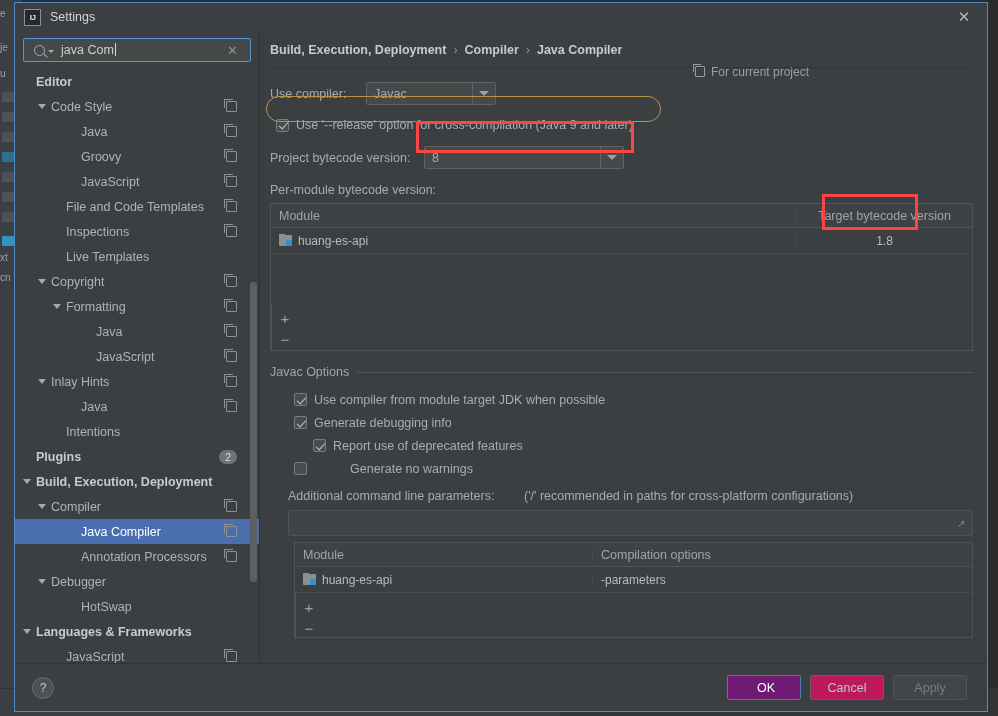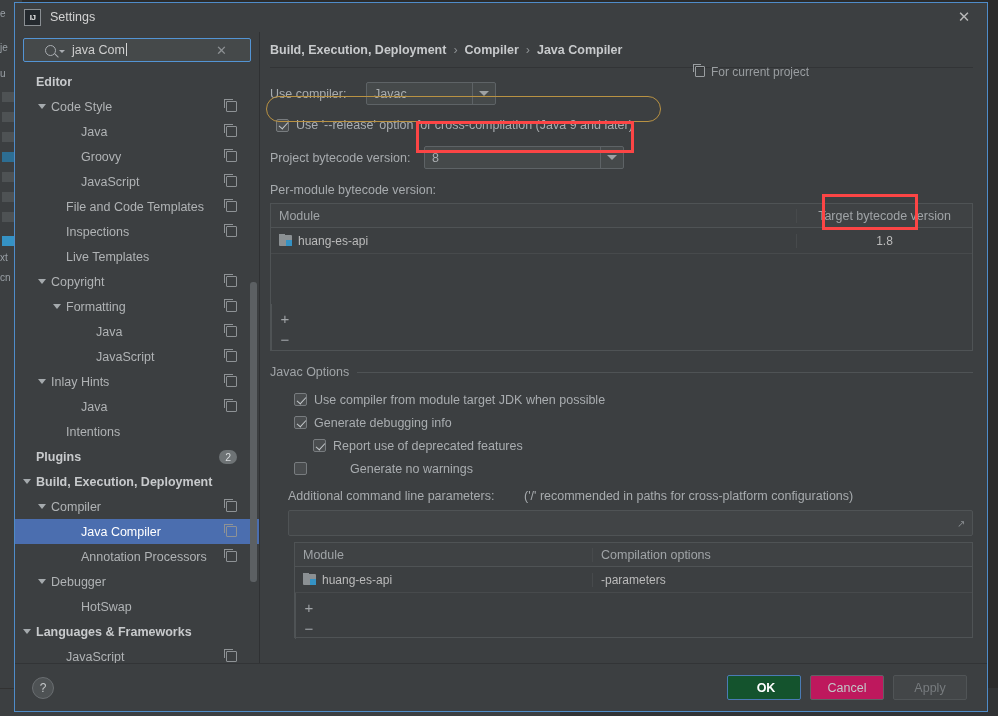--- a/index.html
+++ b/index.html
@@ -62,21 +62,21 @@
     width:245px; flex:0 0 245px;
     background:#3c3f41;
     display:flex; flex-direction:column;
     border-right:1px solid #2f3133;
     position:relative;
   }
   #search-wrap { padding:6px 8px 5px 8px; }
   #search-box {
     height:24px; background:#45494a;
     border:1px solid #5394d4; border-radius:2px;
-    display:flex; align-items:center; padding:0 21px;
+    display:flex; align-items:center; padding:0 10px;
   }
   .mag {
     width:11px; height:11px; border:1.4px solid #a9adb1; border-radius:50%;
     position:relative; flex:0 0 auto; margin-right:1px;
   }
   .mag::after { content:""; position:absolute; right:-4px; bottom:-2px; width:5px; height:1.4px; background:#a9adb1; transform:rotate(45deg); }
   .mag-caret { width:0;height:0;border-left:3px solid transparent;border-right:3px solid transparent;border-top:3px solid #a9adb1; margin:3px 0 0 2px; }
   #search-value { flex:1; margin-left:7px; color:#cfcfcf; font-size:12.5px; white-space:nowrap; }
   .caret-bar { display:inline-block; width:1px; height:13px; background:#d4d4d4; vertical-align:-2px; margin-left:1px; }
   #search-clear { color:#8d9194; font-size:13px; padding:0 2px; cursor:pointer; }
@@ -218,21 +218,21 @@
     background:#4e5254; border:1px solid #6a6e71;
     display:flex; align-items:center; justify-content:center;
     color:#c3c6c8; font-size:12px; cursor:pointer;
   }
   #btn-group { position:absolute; right:20px; display:flex; gap:9px; }
   .dlg-btn {
     min-width:74px; height:25px; padding:0 12px;
     border-radius:2px; font-size:12.5px;
     display:flex; align-items:center; justify-content:center; cursor:pointer;
   }
-  .dlg-btn.primary { background:#14532d; border:1px solid #4a7bb5; color:#ffffff; font-weight:bold;padding-left:16px; }
+  .dlg-btn.primary { background:#701a75; border:1px solid #4a7bb5; color:#ffffff; font-weight:normal;padding-left:16px; }
   .dlg-btn.normal { background:#be185d; border:1px solid #5e6265; color:#c3c6c8; }
   .dlg-btn.disabled { background:#434648; border:1px solid #505456; color:#777b7e; cursor:default; }
 
   #watermark {
     position:absolute; right:8px; top:722px;
     color:#e8e8e8; font-size:13px; opacity:0.92;
     font-family:"Liberation Sans", sans-serif;
     text-shadow:0 1px 2px rgba(0,0,0,0.6);
     pointer-events:none; z-index:50; white-space:nowrap;
   }

